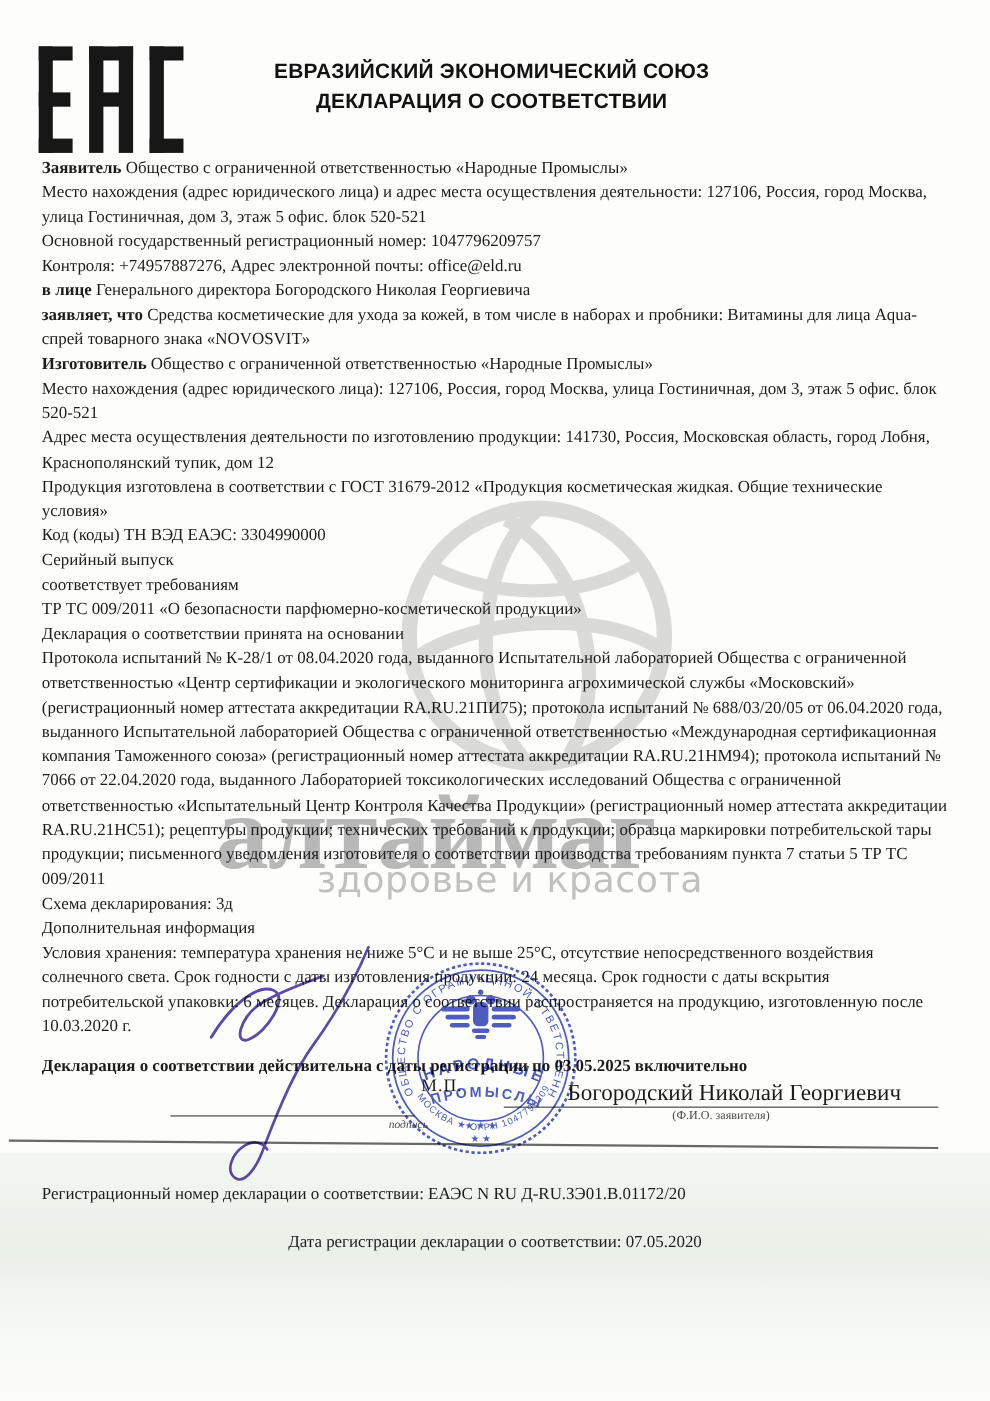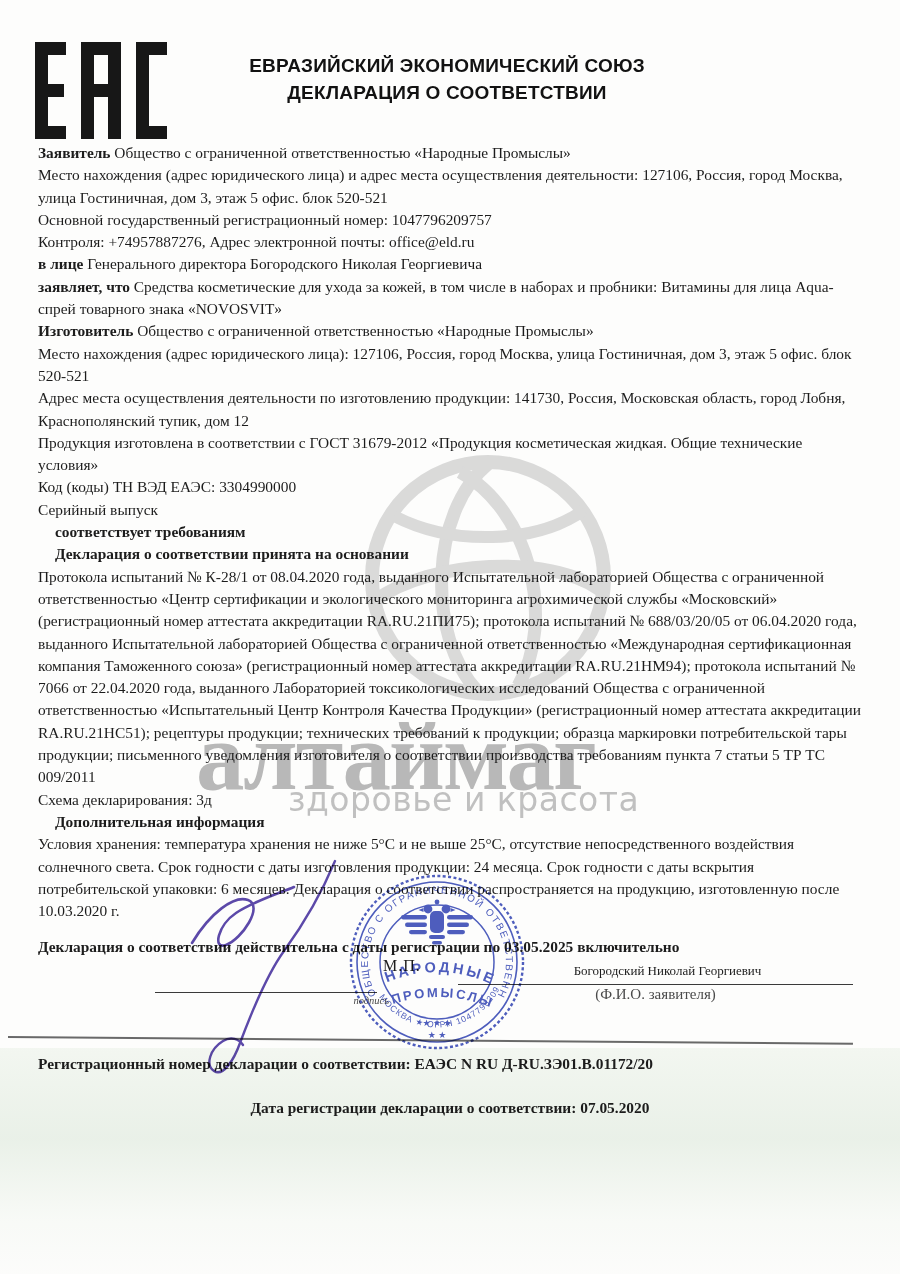--- a/index.html
+++ b/index.html
@@ -8,35 +8,35 @@
   
   .header{position:relative;display:flex;padding:42px 38px 0 35px;z-index:2;}
   .eac-logo{flex:0 0 auto;}
   .title-block{width:560px;text-align:center;padding-top:10px;
                font-family:"Liberation Sans", sans-serif;font-weight:bold;
                font-size:19px;line-height:27px;color:#121212;letter-spacing:.2px;}
   
   .content{position:relative;z-index:2;padding:0 38px;margin-top:3px;}
   .doc-body{width:828px;}
   .doc-body p, .content p{margin:0;font-size:15.4px;line-height:22.3px;}
-  .content p.b, .doc-body p.b{font-weight:bold;margin-left:17px;}
+  .content p.b, .doc-body p.b{font-weight:normal;}
   .validity{margin-top:14px !important;font-weight:bold;}
-  .regline{font-weight:bold;}
+  .regline{font-weight:normal;}
   .reg-num{margin-top:16px !important;}
   .reg-date{margin-top:22px !important;text-align:center;}
   
   .sig-row{position:relative;height:74px;margin-top:4px;}
   .sig-line{position:absolute;left:117px;top:29px;width:222px;height:0;border-top:1.4px solid #3a3a3a;}
   .sig-caption{position:absolute;left:129px;top:32px;width:222px;text-align:right;
                font-size:10.5px;color:#4a4a4a;font-style:italic;}
   .mp-mark{position:absolute;left:345px;top:-6px;font-size:16px;letter-spacing:1px;color:#1d1d1d;}
   .fio-wrap{position:absolute;left:420px;top:-2px;width:395px;text-align:center;}
-  .fio-name{font-size:13px;line-height:20px;padding-left:24px;}
+  .fio-name{font-size:21px;line-height:20px;padding-left:24px;}
   .fio-line{border-top:1.4px solid #3a3a3a;margin-top:3px;}
-  .fio-caption{font-size:15px;color:#4a4a4a;margin-top:1px;}
+  .fio-caption{font-size:11px;color:#4a4a4a;margin-top:1px;}
   
   .wm-globe{position:absolute;left:360px;top:450px;z-index:0;opacity:.45;}
   .wm-brand{position:absolute;left:196px;top:701px;z-index:0;
             font-family:Liberation Serif, serif;font-weight:bold;font-size:97px;
             letter-spacing:-2px;color:var(--wm-gray,#9e9e9e);opacity:.72;white-space:nowrap;}
   .wm-tagline{position:absolute;left:288px;top:780px;z-index:0;
               font-family:"DejaVu Sans", sans-serif;font-size:33px;letter-spacing:.5px;
               color:#b2b2b2;opacity:.8;white-space:nowrap;}
   
   .stamp-svg{position:absolute;left:325px;top:850px;z-index:5;mix-blend-mode:multiply;opacity:.9;}
@@ -99,20 +99,21 @@
         <p>Контроля: +74957887276, Адрес электронной почты: office@eld.ru</p>
         <p><b>в лице </b>Генерального директора Богородского Николая Георгиевича</p>
         <p><b>заявляет, что </b>Средства косметические для ухода за кожей, в том числе в наборах и пробники: Витамины для лица Aqua-спрей товарного знака «NOVOSVIT»</p>
         <p><b>Изготовитель </b>Общество с ограниченной ответственностью «Народные Промыслы»</p>
         <p>Место нахождения (адрес юридического лица): 127106, Россия, город Москва, улица Гостиничная, дом 3, этаж 5 офис. блок 520-521</p>
         <p>Адрес места осуществления деятельности по изготовлению продукции: 141730, Россия, Московская область, город Лобня, Краснополянский тупик, дом 12</p>
         <p>Продукция изготовлена в соответствии с ГОСТ 31679-2012 «Продукция косметическая жидкая. Общие технические условия»</p>
         <p>Код (коды) ТН ВЭД ЕАЭС: 3304990000</p>
         <p>Серийный выпуск</p>
         <p class="b">соответствует требованиям</p>
+        <p>ТР ТС 009/2011 «О безопасности парфюмерно-косметической продукции»</p>
         <p class="b">Декларация о соответствии принята на основании</p>
         <p>Протокола испытаний № К-28/1 от 08.04.2020 года, выданного Испытательной лабораторией Общества с ограниченной ответственностью «Центр сертификации и экологического мониторинга агрохимической службы «Московский» (регистрационный номер аттестата аккредитации RA.RU.21ПИ75); протокола испытаний № 688/03/20/05 от 06.04.2020 года, выданного Испытательной лабораторией Общества с ограниченной ответственностью «Международная сертификационная компания Таможенного союза» (регистрационный номер аттестата аккредитации RA.RU.21НМ94); протокола испытаний № 7066 от 22.04.2020 года, выданного Лабораторией токсикологических исследований Общества с ограниченной ответственностью «Испытательный Центр Контроля Качества Продукции» (регистрационный номер аттестата аккредитации RA.RU.21НС51); рецептуры продукции; технических требований к продукции; образца маркировки потребительской тары продукции; письменного уведомления изготовителя о соответствии производства требованиям пункта 7 статьи 5 ТР ТС 009/2011</p>
         <p>Схема декларирования: 3д</p>
         <p class="b">Дополнительная информация</p>
         <p>Условия хранения: температура хранения не ниже 5°С и не выше 25°С, отсутствие непосредственного воздействия солнечного света. Срок годности с даты изготовления продукции: 24 месяца. Срок годности с даты вскрытия потребительской упаковки: 6 месяцев. Декларация о соответствии распространяется на продукцию, изготовленную после 10.03.2020 г.</p>
       </div>
 
     <p class="validity">Декларация о соответствии действительна с даты регистрации по 03.05.2025 включительно</p>
 
     <div class="sig-row">

